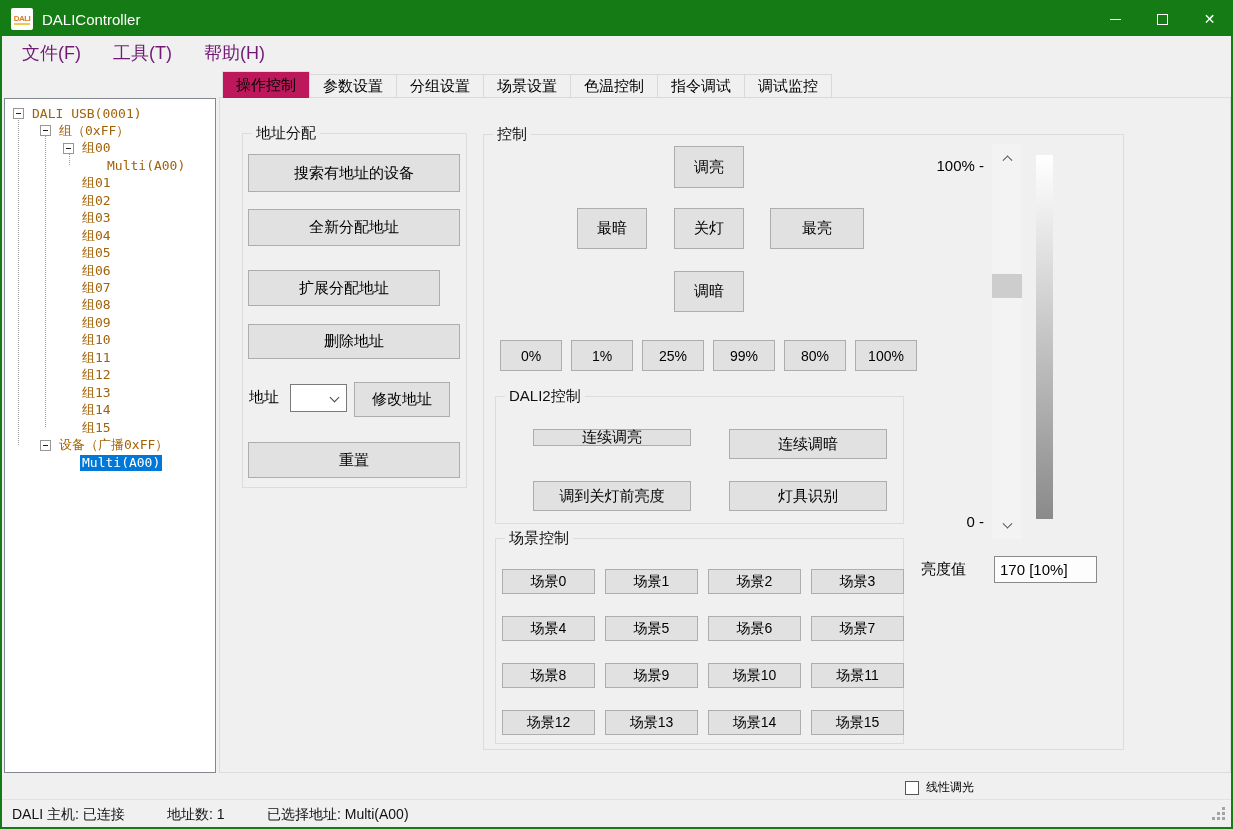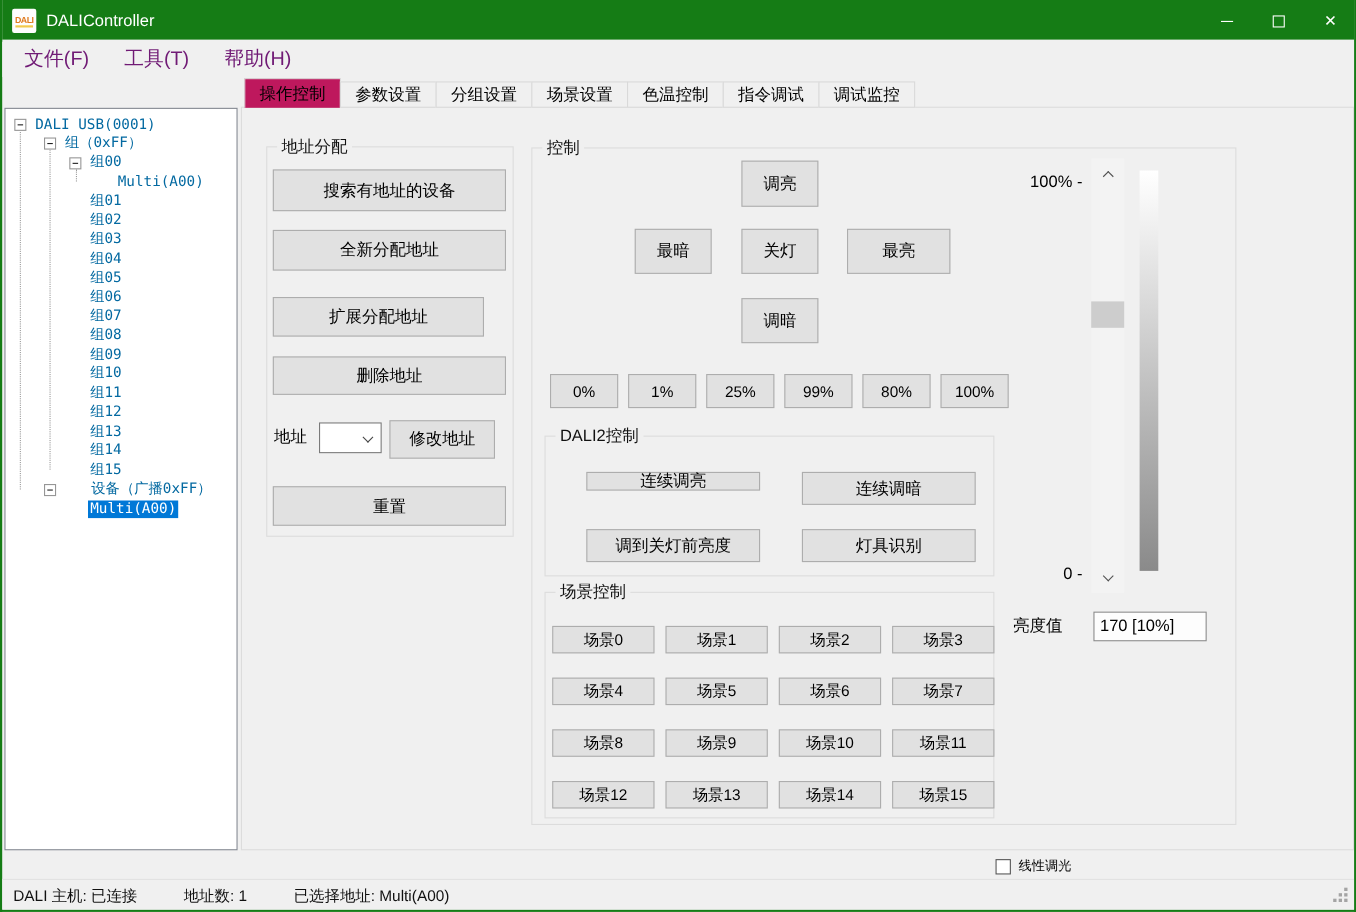--- a/index.html
+++ b/index.html
@@ -40,21 +40,21 @@
   .treepanel { position:absolute; left:2px; top:98px; width:212px; height:675px;
                background:#fff; border:1px solid #828790; z-index:2; overflow:hidden;
                font-family:"DejaVu Sans Mono", monospace; }
   .vline { position:absolute; width:0; border-left:1px dotted #9a9a9a; }
   .trow { position:absolute; height:17px; display:flex; align-items:center; white-space:nowrap; cursor:default; }
   .trow.lvl0 { left:8px; } .trow.lvl1 { left:35px; } .trow.lvl2 { left:58px; } .trow.lvl3 { left:83px; }
   .ebox { position:relative; width:11px; height:11px; background:#fff; border:1px solid #969696;
           margin-right:6px; flex:none; }
   .ebox::after { content:""; position:absolute; left:2px; top:4px; width:5px; border-top:1px solid #222; }
   .exp-none .ebox { visibility:hidden; }
-  .tlabel { font-size:13px; color:#0369a1; padding:0 2px; line-height:16px; }
+  .tlabel { font-size:13px; color:#a16207; padding:0 2px; line-height:16px; }
   .trow.selected .tlabel { background:#0078d7; color:#fff; }
 
   
   .groupbox { position:absolute; border:1px solid #dcdcdc; z-index:2; }
   .groupbox > .gtitle { position:absolute; top:-10px; left:9px; background:#f0f0f0;
                         padding:0 4px; font-size:15px; color:#111; }
 
   
   .btn { position:absolute; background:#e1e1e1; border:1px solid #adadad; font-size:15px; color:#000;
          display:flex; align-items:center; justify-content:center; cursor:pointer;
@@ -222,21 +222,21 @@
           <span class="tlabel">组13</span>
         </div>
         <div class="trow lvl2 exp-none" style="top: 302.65px;">
           <span class="ebox"></span>
           <span class="tlabel">组14</span>
         </div>
         <div class="trow lvl2 exp-none" style="top: 320.1px;">
           <span class="ebox"></span>
           <span class="tlabel">组15</span>
         </div>
-        <div class="trow lvl1 exp-minus" style="top: 337.55px; gap: 24px;">
+        <div class="trow lvl1 exp-minus" style="top: 337.55px;">
           <span class="ebox"></span>
           <span class="tlabel">设备（广播0xFF）</span>
         </div>
         <div class="trow lvl2 exp-none selected" style="top: 355px;">
           <span class="ebox"></span>
           <span class="tlabel">Multi(A00)</span>
         </div>
       </div>
   </div>
 

